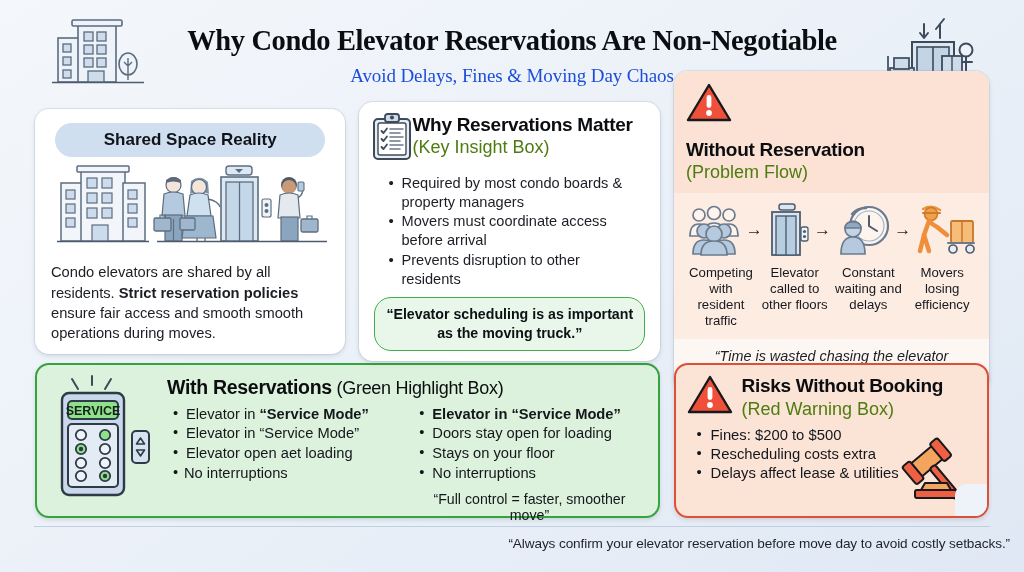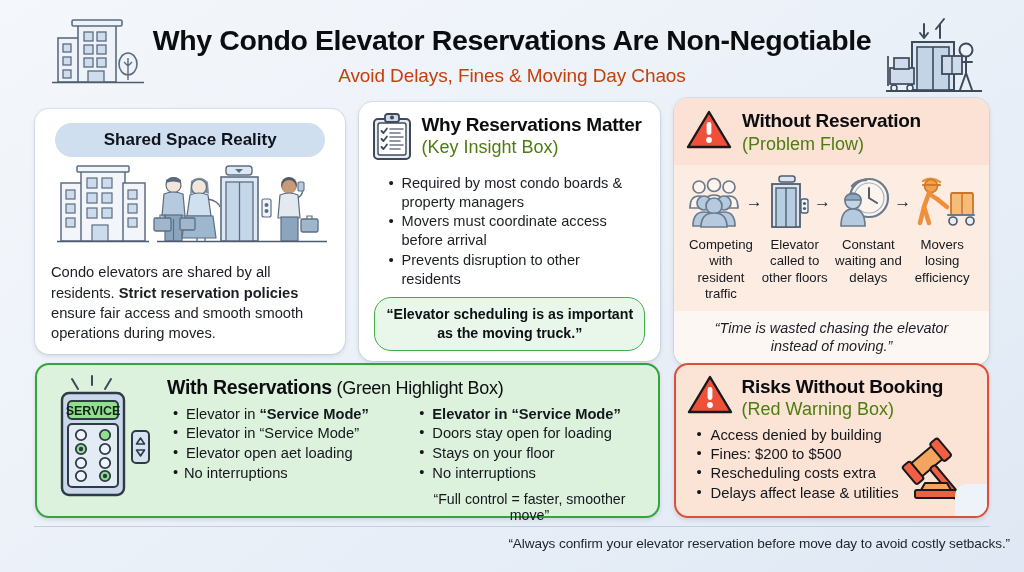--- a/index.html
+++ b/index.html
@@ -16,27 +16,27 @@
   .header {
     height: 108px;
     display: flex;
     align-items: center;
     justify-content: center;
     position: relative;
   }
   .header-icon { position: absolute; top: 14px; }
   .header-icon.left { left: 34px; }
   .header-icon.right { right: 24px; top: 16px; }
-  .title-wrap { text-align: center; margin-top: 4px; }
+  .title-wrap { text-align: center; margin-top: 4px; font-family: Liberation Serif, serif; }
   .main-title {
     font-size: 28.5px; font-weight: 700; letter-spacing: -0.4px;
     color: #0b0d10; line-height: 1.1;
   }
   .subtitle {
-    font-size: 19px; font-weight: 400; color: #c2410c;
+    font-size: 19px; font-weight: 400; color: #1d4ed8;
     margin-top: 9px; letter-spacing: -0.1px;
   }
 
   
   .row1 { display: flex; gap: 14px; padding: 0 21px; height: 247px; align-items: center; }
   .row2 { display: flex; gap: 14px; padding: 0 21px; height: 155px; margin-top: 8px; }
 
   .card {
     background: #fff;
     border-radius: 14px;
@@ -56,41 +56,41 @@
     margin: 2px 6px 0;
   }
   .illus-a { height: 92px; display: flex; align-items: flex-end; justify-content: center; margin-top: 4px; }
   .body-a {
     font-size: 14.7px; line-height: 1.38; color: #1b1e24; margin-top: 9px;
     padding: 0 2px;
   }
   .body-a b { font-weight: 700; }
 
   
-  .head-b { display: flex; gap: 9px; align-items: flex-start; }
+  .head-b { display: flex; align-items: flex-start; }
   .head-b-text { padding-top: 1px; }
   .h-title { font-size: 19px; font-weight: 700; color: #0b0d10; line-height: 1.12; letter-spacing: -0.3px;}
   .h-sub   { font-size: 18px; font-weight: 400; color: #4d7c0f; line-height: 1.18; margin-top: 2px; }
   ul.bul-b { list-style: none; margin: 9px 7px 0 16px; }
   ul.bul-b li {
     font-size: 14.6px; line-height: 1.285; color: #1b1e24;
     padding-left: 13px; position: relative; margin-bottom: 1px;
   }
   ul.bul-b li::before {
     content: "•"; position: absolute; left: 0; top: -1px; font-size: 15px; color: #1b1e24;
   }
   .quote-green {
     margin: 9px 2px 0; background: #e9f7ea; border: 1.6px solid #3fae4a;
     border-radius: 17px; padding: 7px 6px 8px;
     font-size: 14.2px; font-weight: 700; text-align: center; color: #0d1014; line-height: 1.3;
   }
 
   
   .c-head {
-    background: #fbe2d4; padding: 11px 12px 10px; display: flex; gap: 10px; align-items: flex-start;
+    background: #fbe2d4; padding: 11px 12px 10px; display: flex; gap: 10px; align-items: flex-start; flex-direction: column;
   }
   .c-flow { background: #fdece2; padding: 10px 8px 9px; }
   .flow-icons { display: flex; align-items: center; justify-content: space-between; padding: 0 4px; }
   .flow-arrow { font-size: 17px; color: #23262b; padding-bottom: 4px; }
   .flow-labels { display: flex; justify-content: space-between; margin-top: 4px; padding: 0 2px; }
   .flow-label {
     width: 76px; text-align: center; font-size: 13.2px; line-height: 1.22; color: #16191f;
   }
   .c-quote {
     background: #fdf7f3; text-align: center; font-style: italic;
@@ -118,21 +118,21 @@
   ul.g-list li.nodot { padding-left: 11px; }
   ul.g-list li b { font-weight: 700; }
   .g-note { font-size: 14.2px; text-align: center; color: #14171c; margin-top: 7px; }
 
   
   .red-box {
     width: 320px; background: #fbe3d6; border: 2.2px solid #d9513a;
     border-radius: 14px; padding: 9px 11px 6px; position: relative; overflow: hidden;
     box-shadow: 0 2px 4px rgba(90,40,25,.14);
   }
-  .r-head { display: flex; gap: 9px; align-items: flex-end; }
+  .r-head { display: flex; gap: 9px; align-items: center; }
   ul.r-list { list-style: none; margin: 6px 0 0 10px; position: relative; z-index: 2; }
   ul.r-list li {
     font-size: 14.8px; line-height: 1.3; color: #14171c; position: relative; padding-left: 14px;
   }
   ul.r-list li::before { content: "•"; position: absolute; left: 0; top: -1px; }
   .gavel { position: absolute; right: 8px; bottom: 6px; z-index: 1; }
   .corner-fold {
     position: absolute; right: -2px; bottom: -2px; width: 34px; height: 34px;
     background: #eef3fa; border-radius: 12px 0 0 0; z-index: 3;
   }
@@ -492,21 +492,20 @@
             <circle cx="23" cy="31" r="2.9" fill="#fff"></circle>
           </svg>
         </span>
         <div class="head-b-text">
           <div class="h-title">Risks Without Booking</div>
           <div class="h-sub">(Red Warning Box)</div>
         </div>
       </div>
 
       <ul class="r-list">
-        <li>Access denied by building</li>
         <li>Fines: $200 to $500</li>
         <li>Rescheduling costs extra</li>
         <li>Delays affect lease &amp; utilities</li>
       </ul>
 
       <span class="gavel">
         <svg width="86" height="70" viewBox="0 0 86 70">
           <g transform="rotate(-40 43 30)">
             <rect x="24" y="12" width="30" height="17" rx="3" fill="#f3a45f" stroke="#17191c" stroke-width="2"></rect>
             <rect x="16" y="9" width="10" height="23" rx="2.5" fill="#ef5f43" stroke="#17191c" stroke-width="2"></rect>

